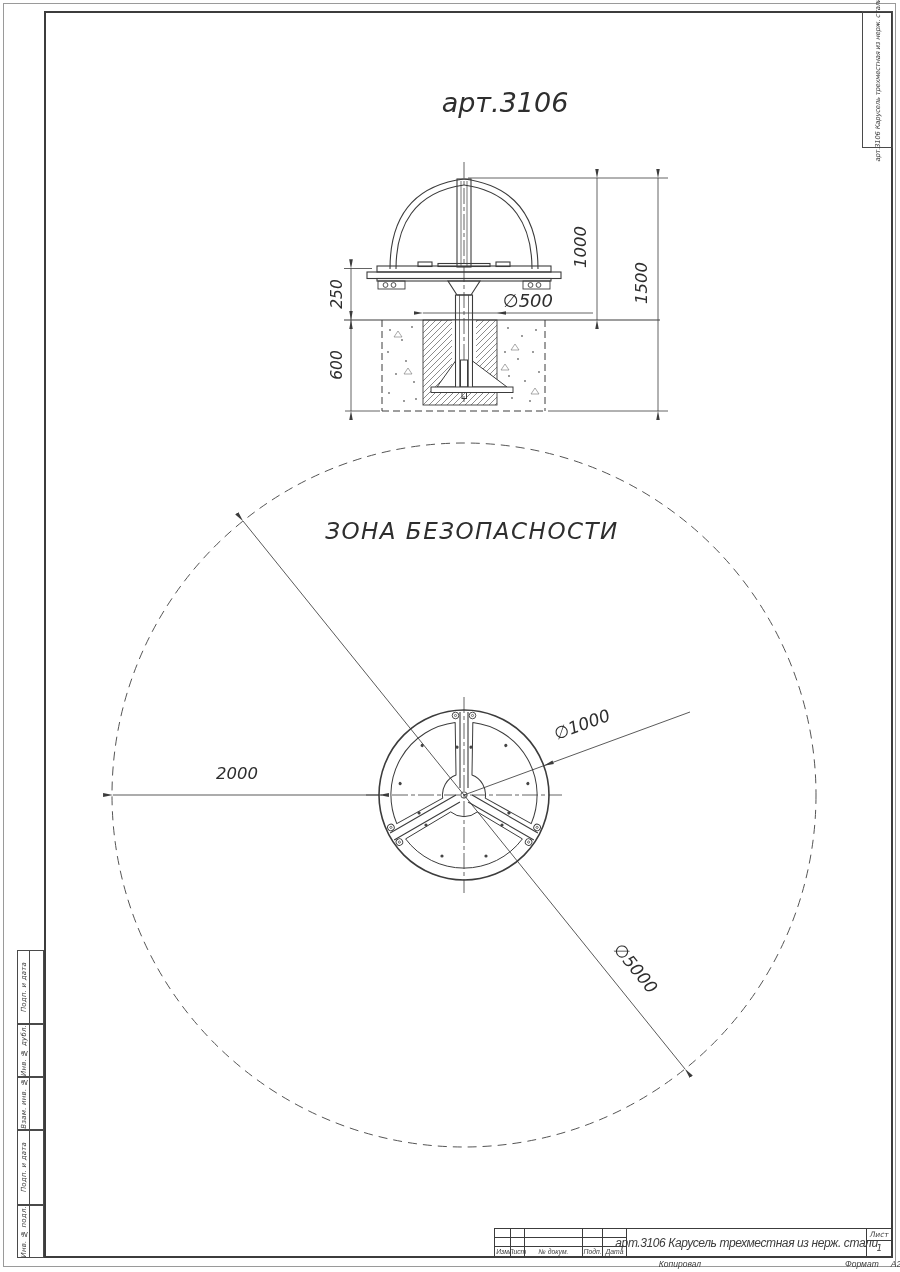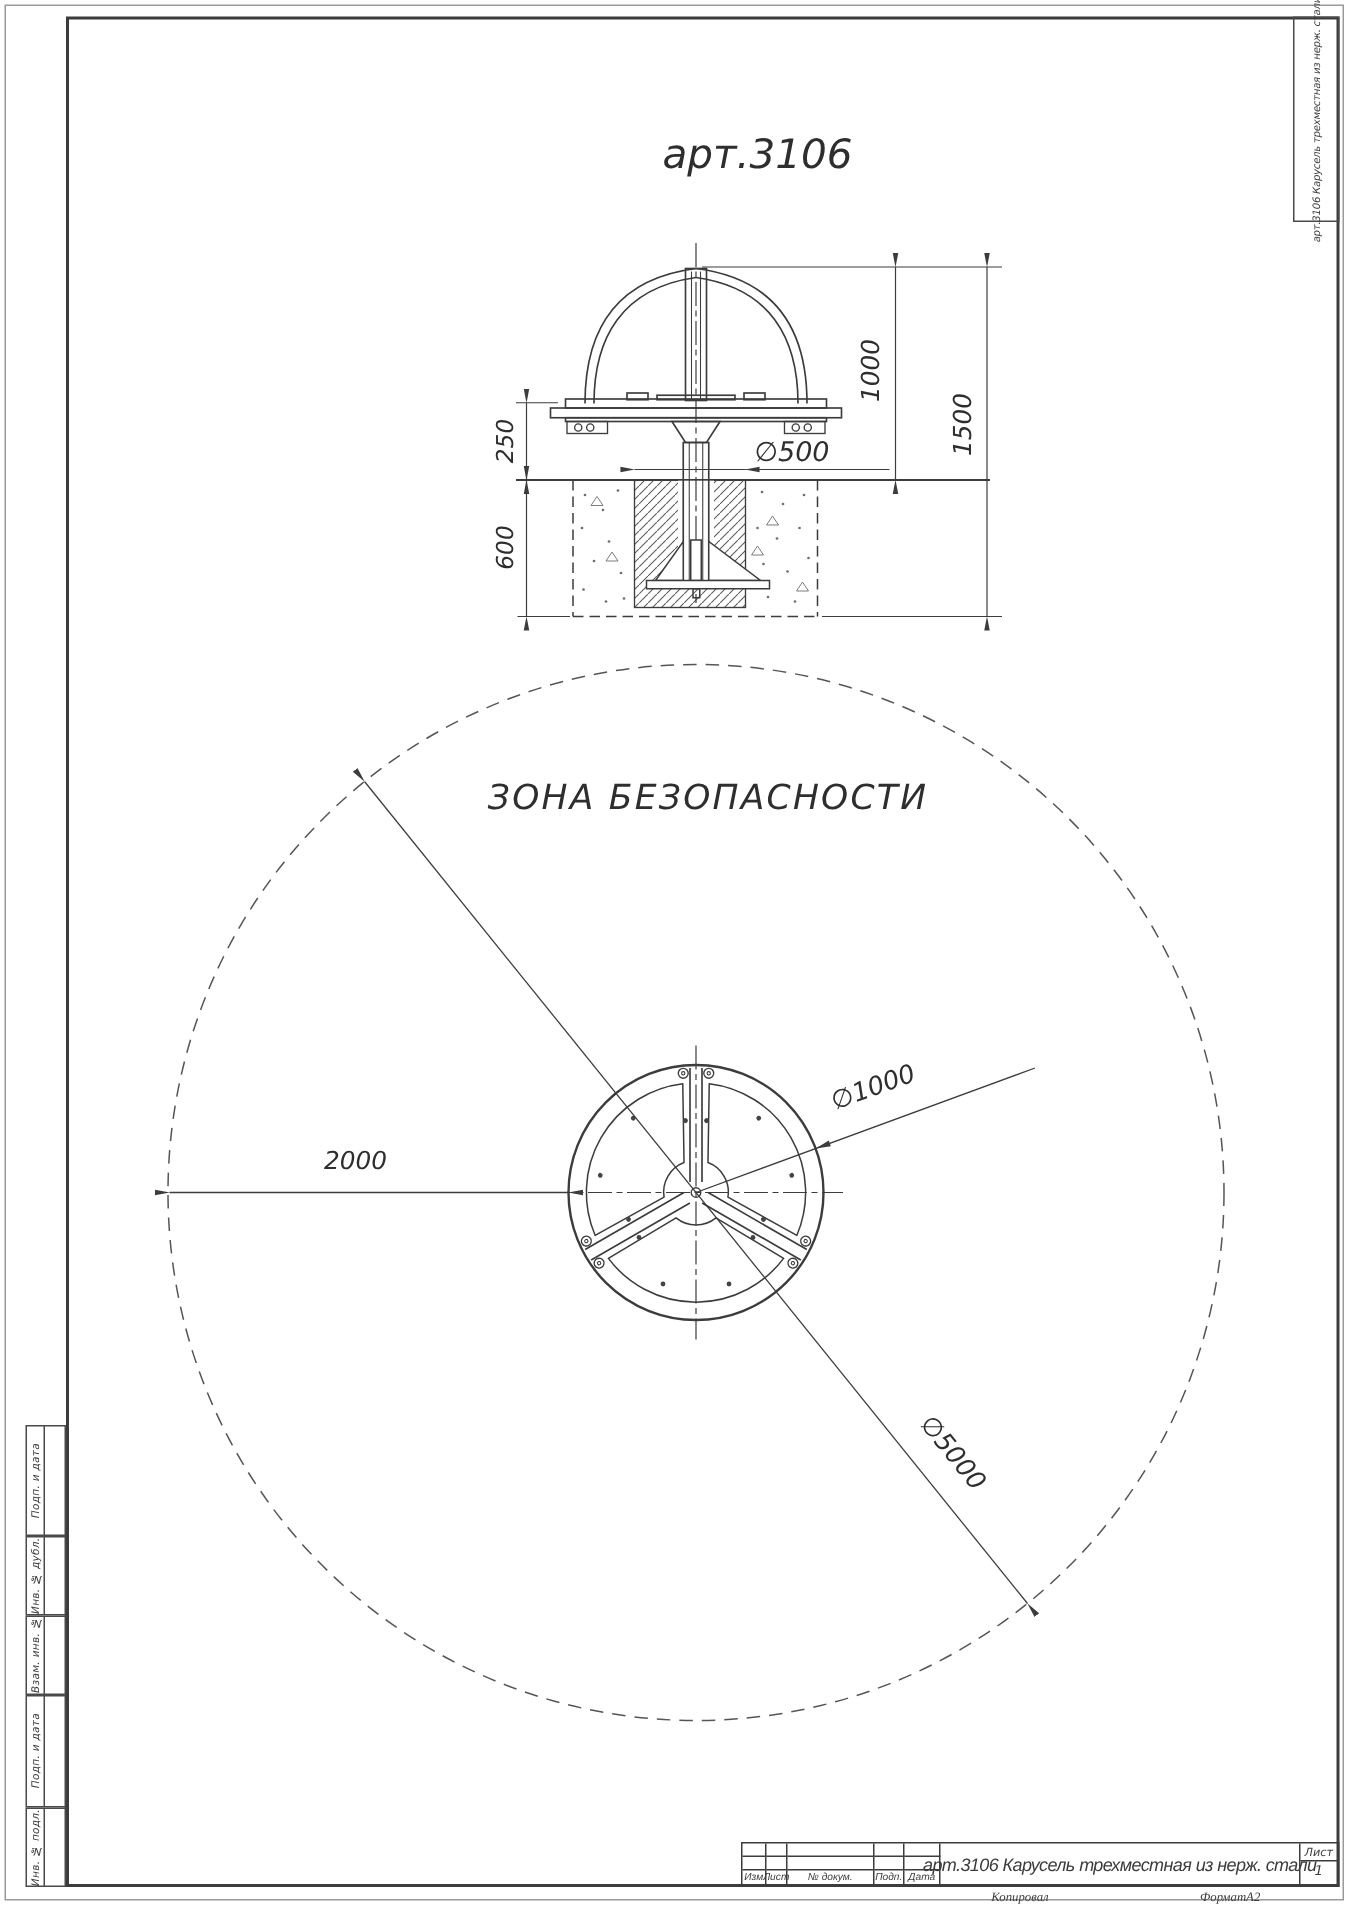--- a/index.html
+++ b/index.html
@@ -36,21 +36,21 @@
             border-right:1px solid #3c3c3c;box-sizing:border-box;display:flex;
             align-items:center;justify-content:center;font-style:italic;
             font-size:12px;letter-spacing:-0.4px;white-space:nowrap;
             font-family:"Liberation Sans",sans-serif;}
   .tb-sheet{position:absolute;left:372px;top:0;width:24.5px;height:27px;}
   .tb-sheet .hd{height:12px;border-bottom:1px solid #3c3c3c;box-sizing:border-box;
                 font-style:italic;font-size:7.5px;display:flex;align-items:center;justify-content:center;}
   .tb-sheet .val{height:14px;font-style:italic;font-size:9px;display:flex;
                  align-items:center;justify-content:center;}
   .below-frame{position:absolute;top:1259px;font-style:italic;font-size:8.5px;
-               color:#3c3c3c;font-family:Liberation Serif, serif;}
+               color:#3c3c3c;font-family:Liberation Sans, sans-serif;}
 </style>
 </head>
 <body>
 
 <div class="paper">
   <div class="outer-border"></div>
   <div class="inner-frame"></div>
 
   <div class="vrow" style="top:950px;height:74px">
     <div class="vlab">
@@ -262,17 +262,17 @@
       <div class="tb-cell last-row">Дата</div>
     </div>
     <div class="tb-title">арт.3106 Карусель трехместная из нерж. стали</div>
     <div class="tb-sheet">
       <div class="hd">Лист</div>
       <div class="val">1</div>
     </div>
   </div>
 
   <div class="below-frame" style="left:560px;width:240px;text-align:center">Копировал</div>
-  <div class="below-frame" style="left:800px;display:flex;">
+  <div class="below-frame" style="left:845px;display:flex;gap:12px">
     <span>Формат</span>
     <span>А2</span>
   </div>
 </div>
 
 </body></html>

